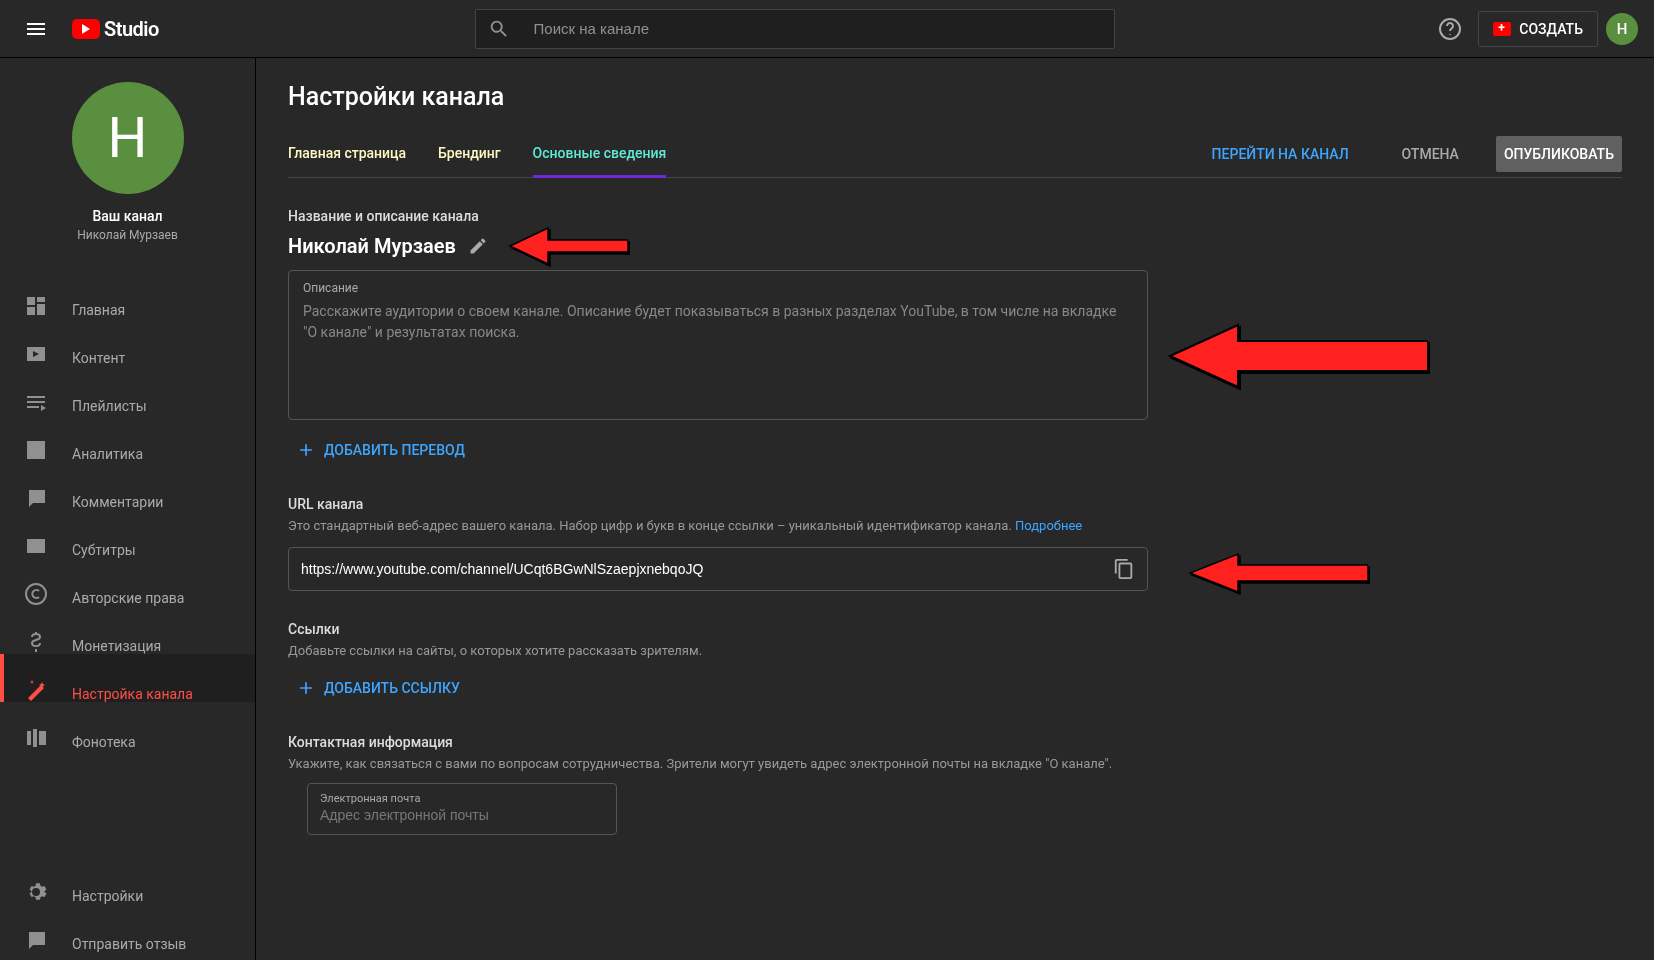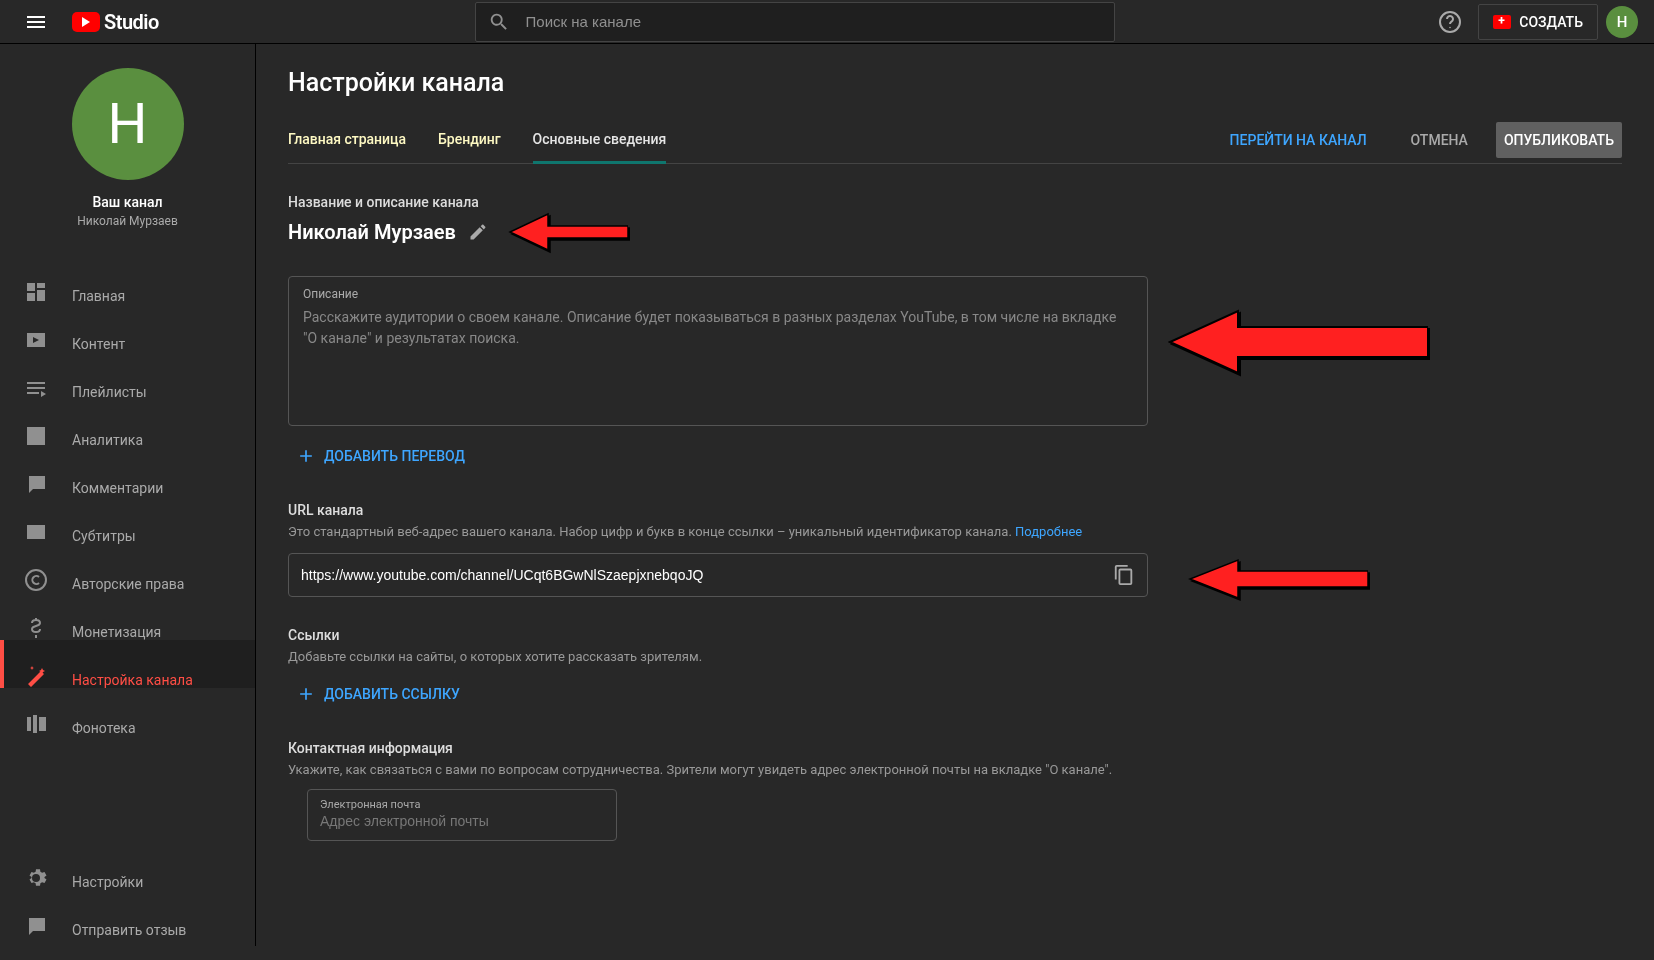--- a/index.html
+++ b/index.html
@@ -5,21 +5,21 @@
 * { box-sizing: border-box; margin: 0; padding: 0; }
 body {
   font-family: Roboto, Arial, sans-serif;
   background: #282828;
   color: #fff;
   width: 1654px;
   height: 960px;
   overflow: hidden;
 }
 .header {
-  height: 44px;
+  height: 58px;
   background: #282828;
   border-bottom: 1px solid #000;
   display: flex;
   align-items: center;
   padding: 0 16px;
   gap: 16px;
 }
 .menu-btn { width: 40px; height: 40px; display: flex; align-items: center; justify-content: center; cursor: pointer; border-radius: 50%; }
 .logo { display: flex; align-items: center; gap: 4px; cursor: pointer; }
 .logo-play { width: 28px; height: 20px; background: #ff0000; border-radius: 5px; display: flex; align-items: center; justify-content: center; }
@@ -28,21 +28,21 @@
 .search-wrap { flex: 1; display: flex; justify-content: center; }
 .search {
   width: 640px;
   height: 40px;
   background: #1f1f1f;
   border: 1px solid #444;
   border-radius: 2px;
   display: flex;
   align-items: center;
   padding: 0 12px;
-  gap: 16px;
+  gap: 24px;
 }
 .search input {
   flex: 1;
   background: transparent;
   border: none;
   color: #fff;
   font-size: 15px;
   outline: none;
 }
 .search input::placeholder { color: #909090; }
@@ -103,42 +103,42 @@
 .page-title { font-size: 25px; font-weight: 500; margin-bottom: 20px; }
 .tabs-row { display: flex; align-items: center; border-bottom: 1px solid #444; }
 .tabs { display: flex; gap: 32px; }
 .tab {
   padding: 14px 0;
   font-size: 14px;
   font-weight: 500;
   color: #fef9c3;
   cursor: pointer;
 }
-.tab.active { color: #e5e5e5; border-bottom: 3px solid #0f766e; margin-bottom: -1px; }
-.tab-actions { margin-left: auto; display: flex; gap: 12px; align-items: center; }
+.tab.active { color: #5eead4; border-bottom: 3px solid #6d28d9; margin-bottom: -1px; }
+.tab-actions { margin-left: auto; display: flex; gap: 21px; align-items: center; }
 .btn-link { color: #3ea6ff; font-size: 14px; font-weight: 500; padding: 8px 16px; cursor: pointer; }
 .btn-text { color: #aaa; font-size: 14px; font-weight: 500; padding: 8px 16px; cursor: pointer; }
 .btn-solid {
   background: #606060;
   color: #fff;
   font-size: 14px;
   font-weight: 500;
   padding: 10px 8px;
   cursor: pointer;
   border-radius: 2px;
 }
 
 .section { margin-top: 30px; max-width: 860px; }
 .sec-label { font-size: 14px; font-weight: 500; color: #ddd; }
 .name-row { display: flex; align-items: center; gap: 12px; margin-top: 10px; }
 .ch-name-big { font-size: 20px; font-weight: 600; }
 .edit-ic { cursor: pointer; fill: #aaa; }
 
 .desc-box {
-  margin-top: 32px;
+  margin-top: 12px;
   border: 1px solid #555;
   border-radius: 4px;
   padding: 10px 14px 14px;
   min-height: 150px;
 }
 .desc-label { font-size: 12px; color: #aaa; }
 .desc-placeholder { margin-top: 6px; font-size: 14px; color: #888; line-height: 1.5; }
 
 .add-btn {
   margin-top: 14px;

